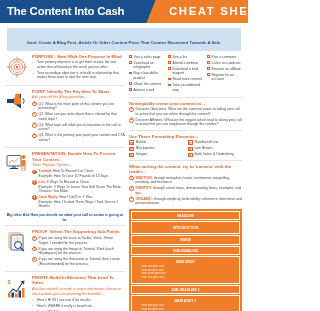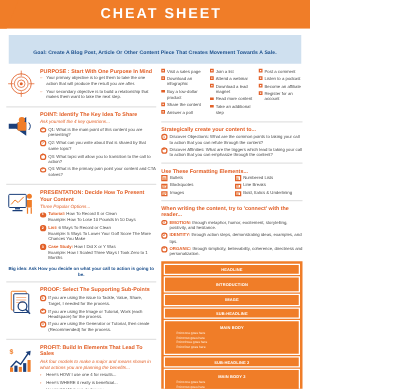--- a/index.html
+++ b/index.html
@@ -133,20 +133,24 @@
 
   
   .ico-svg{display:block;}
 </style>
 </head>
 <body>
 
 <div class="page">
 
   <div class="header">
+    <div class="hdr-blue">
+      <div class="hdr-title">The Content Into Cash</div>
+      <div class="hdr-wedge"></div>
+    </div>
     <div class="hdr-orange">
       <div class="hdr-wedge2"></div>
       <div class="hdr-sheet">CHEAT SHEET</div>
     </div>
   </div>
 
   <div class="goalbar">
     <span class="goalbar-text">Goal:  Create A Blog Post, Article Or Other Content Piece That Creates Movement Towards A Sale.</span>
   </div>
 

